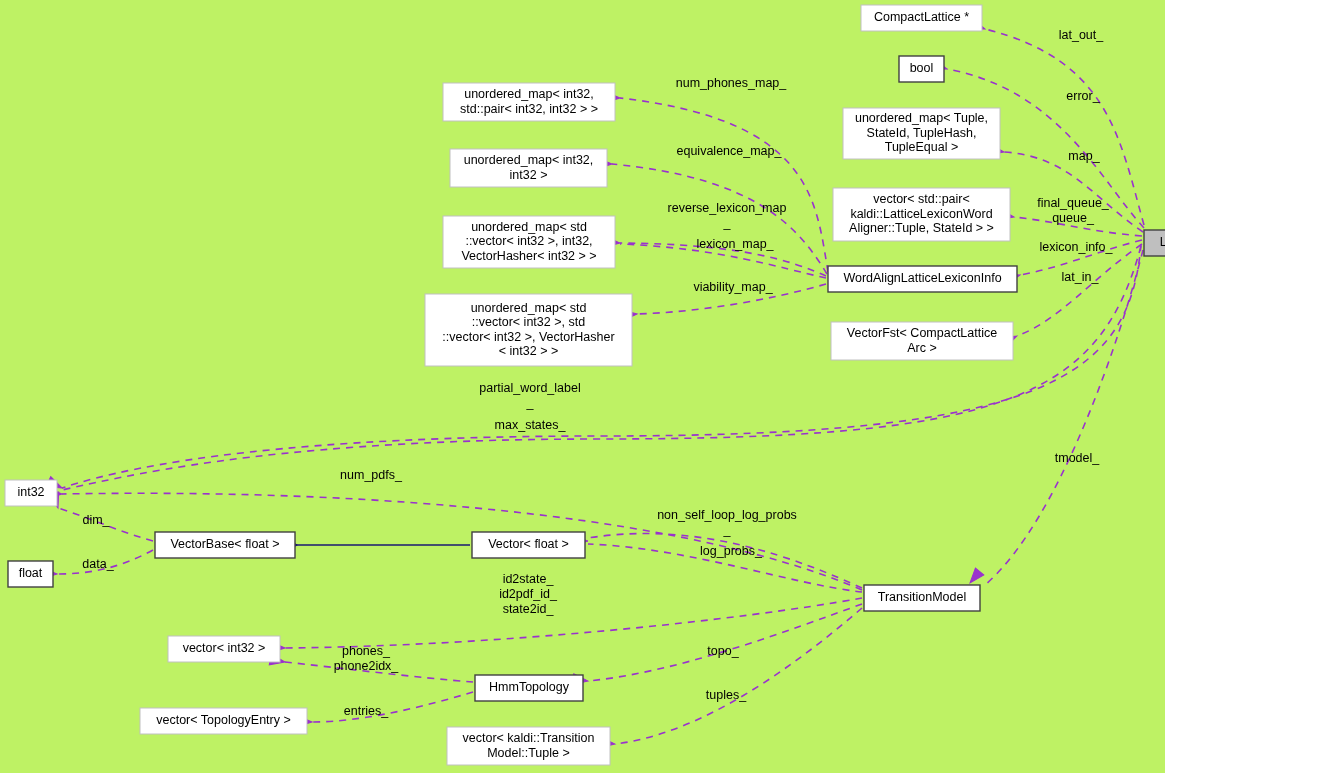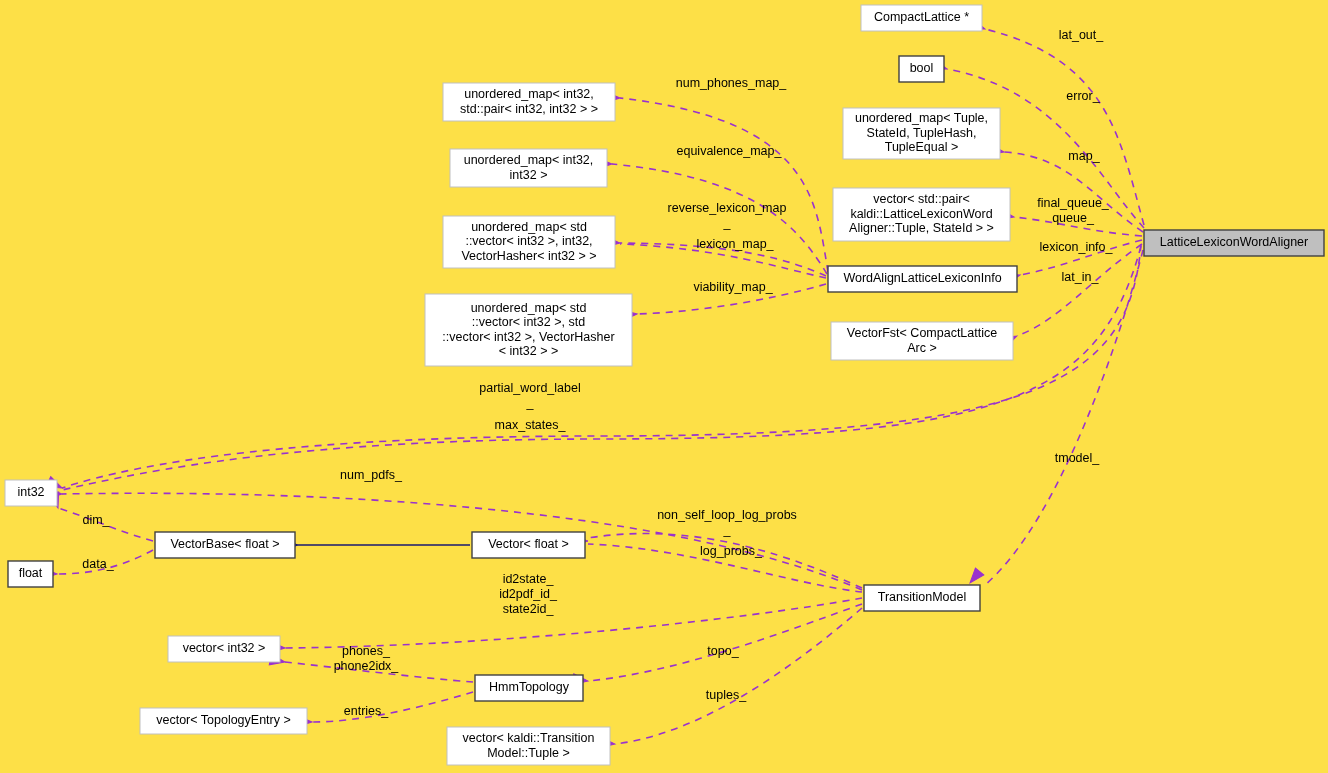--- a/index.html
+++ b/index.html
@@ -2,23 +2,23 @@
 <html><head>
 <meta charset="utf-8">
 <style>
   html, body {
     margin: 0;
     padding: 0;
     background: #ffffff;
   }
   #diagram-root {
     position: relative;
-    width: 1328px;
+    width: 1165px;
     height: 773px;
-    background: #fde047;
+    background: #bef264;
     font-family: "Liberation Sans", sans-serif;
     overflow: hidden;
   }
   svg#graph {
     position: absolute;
     left: 0;
     top: 0;
     width: 1328px;
     height: 773px;
   }

